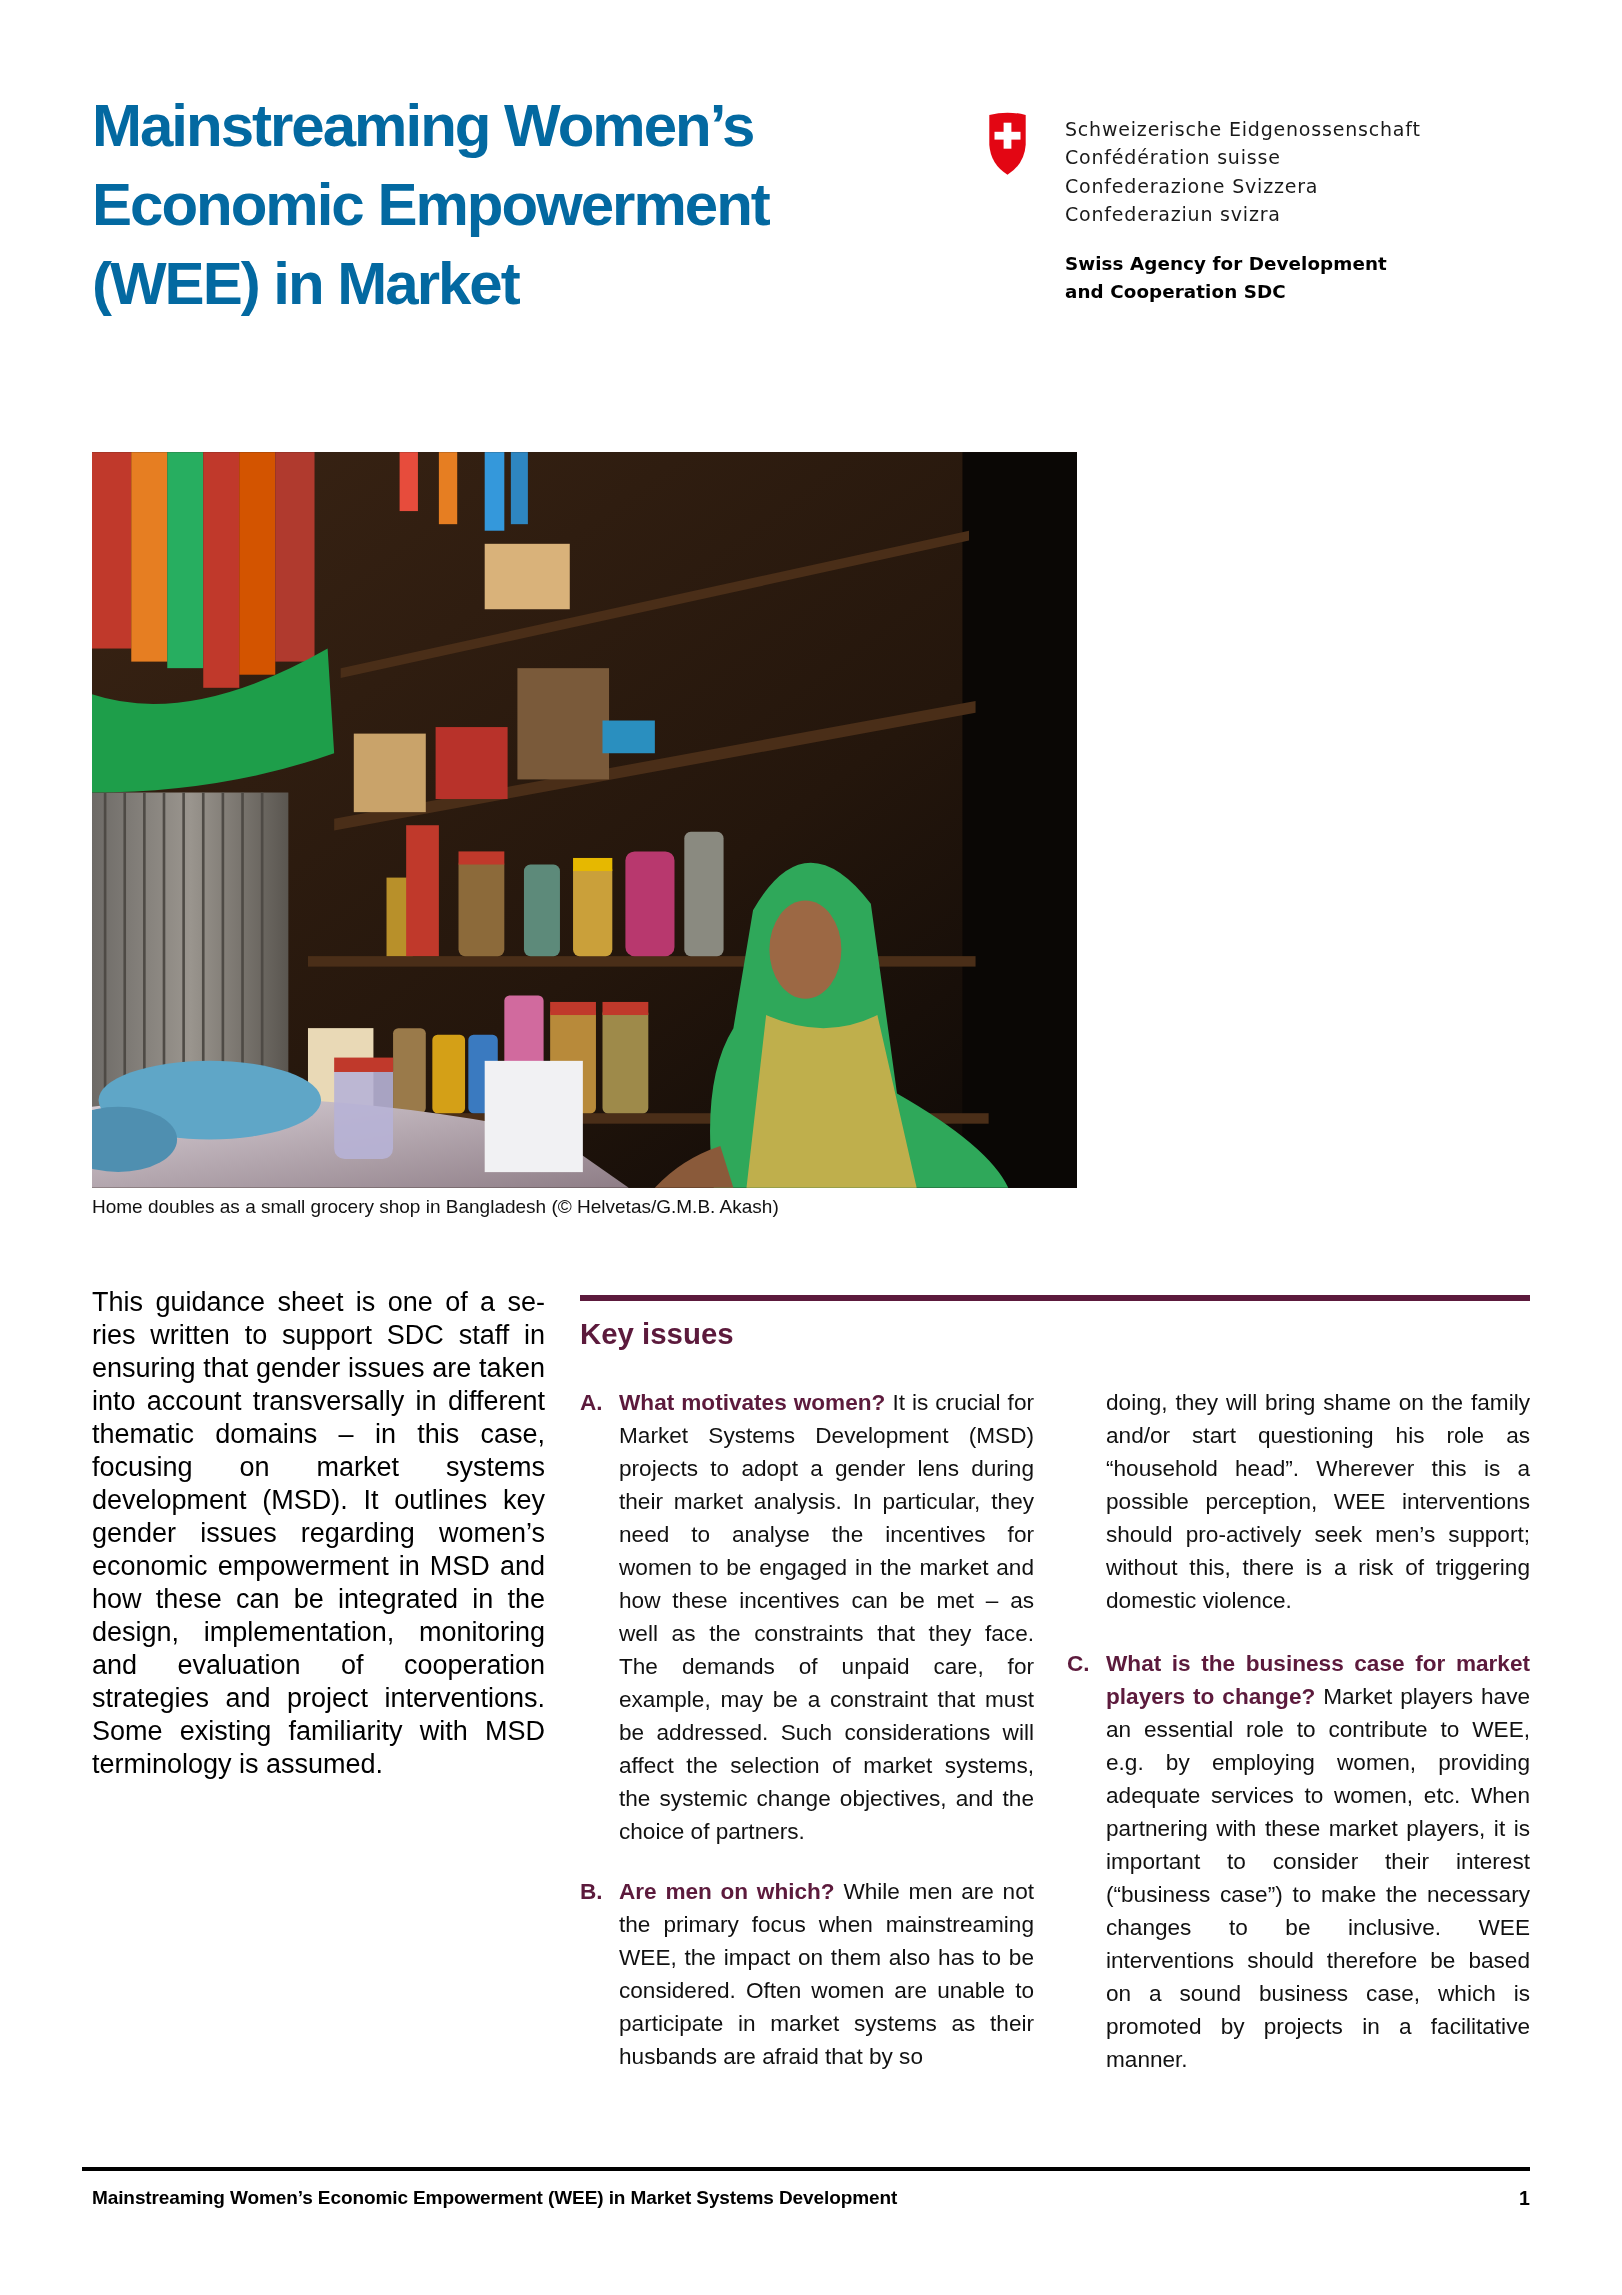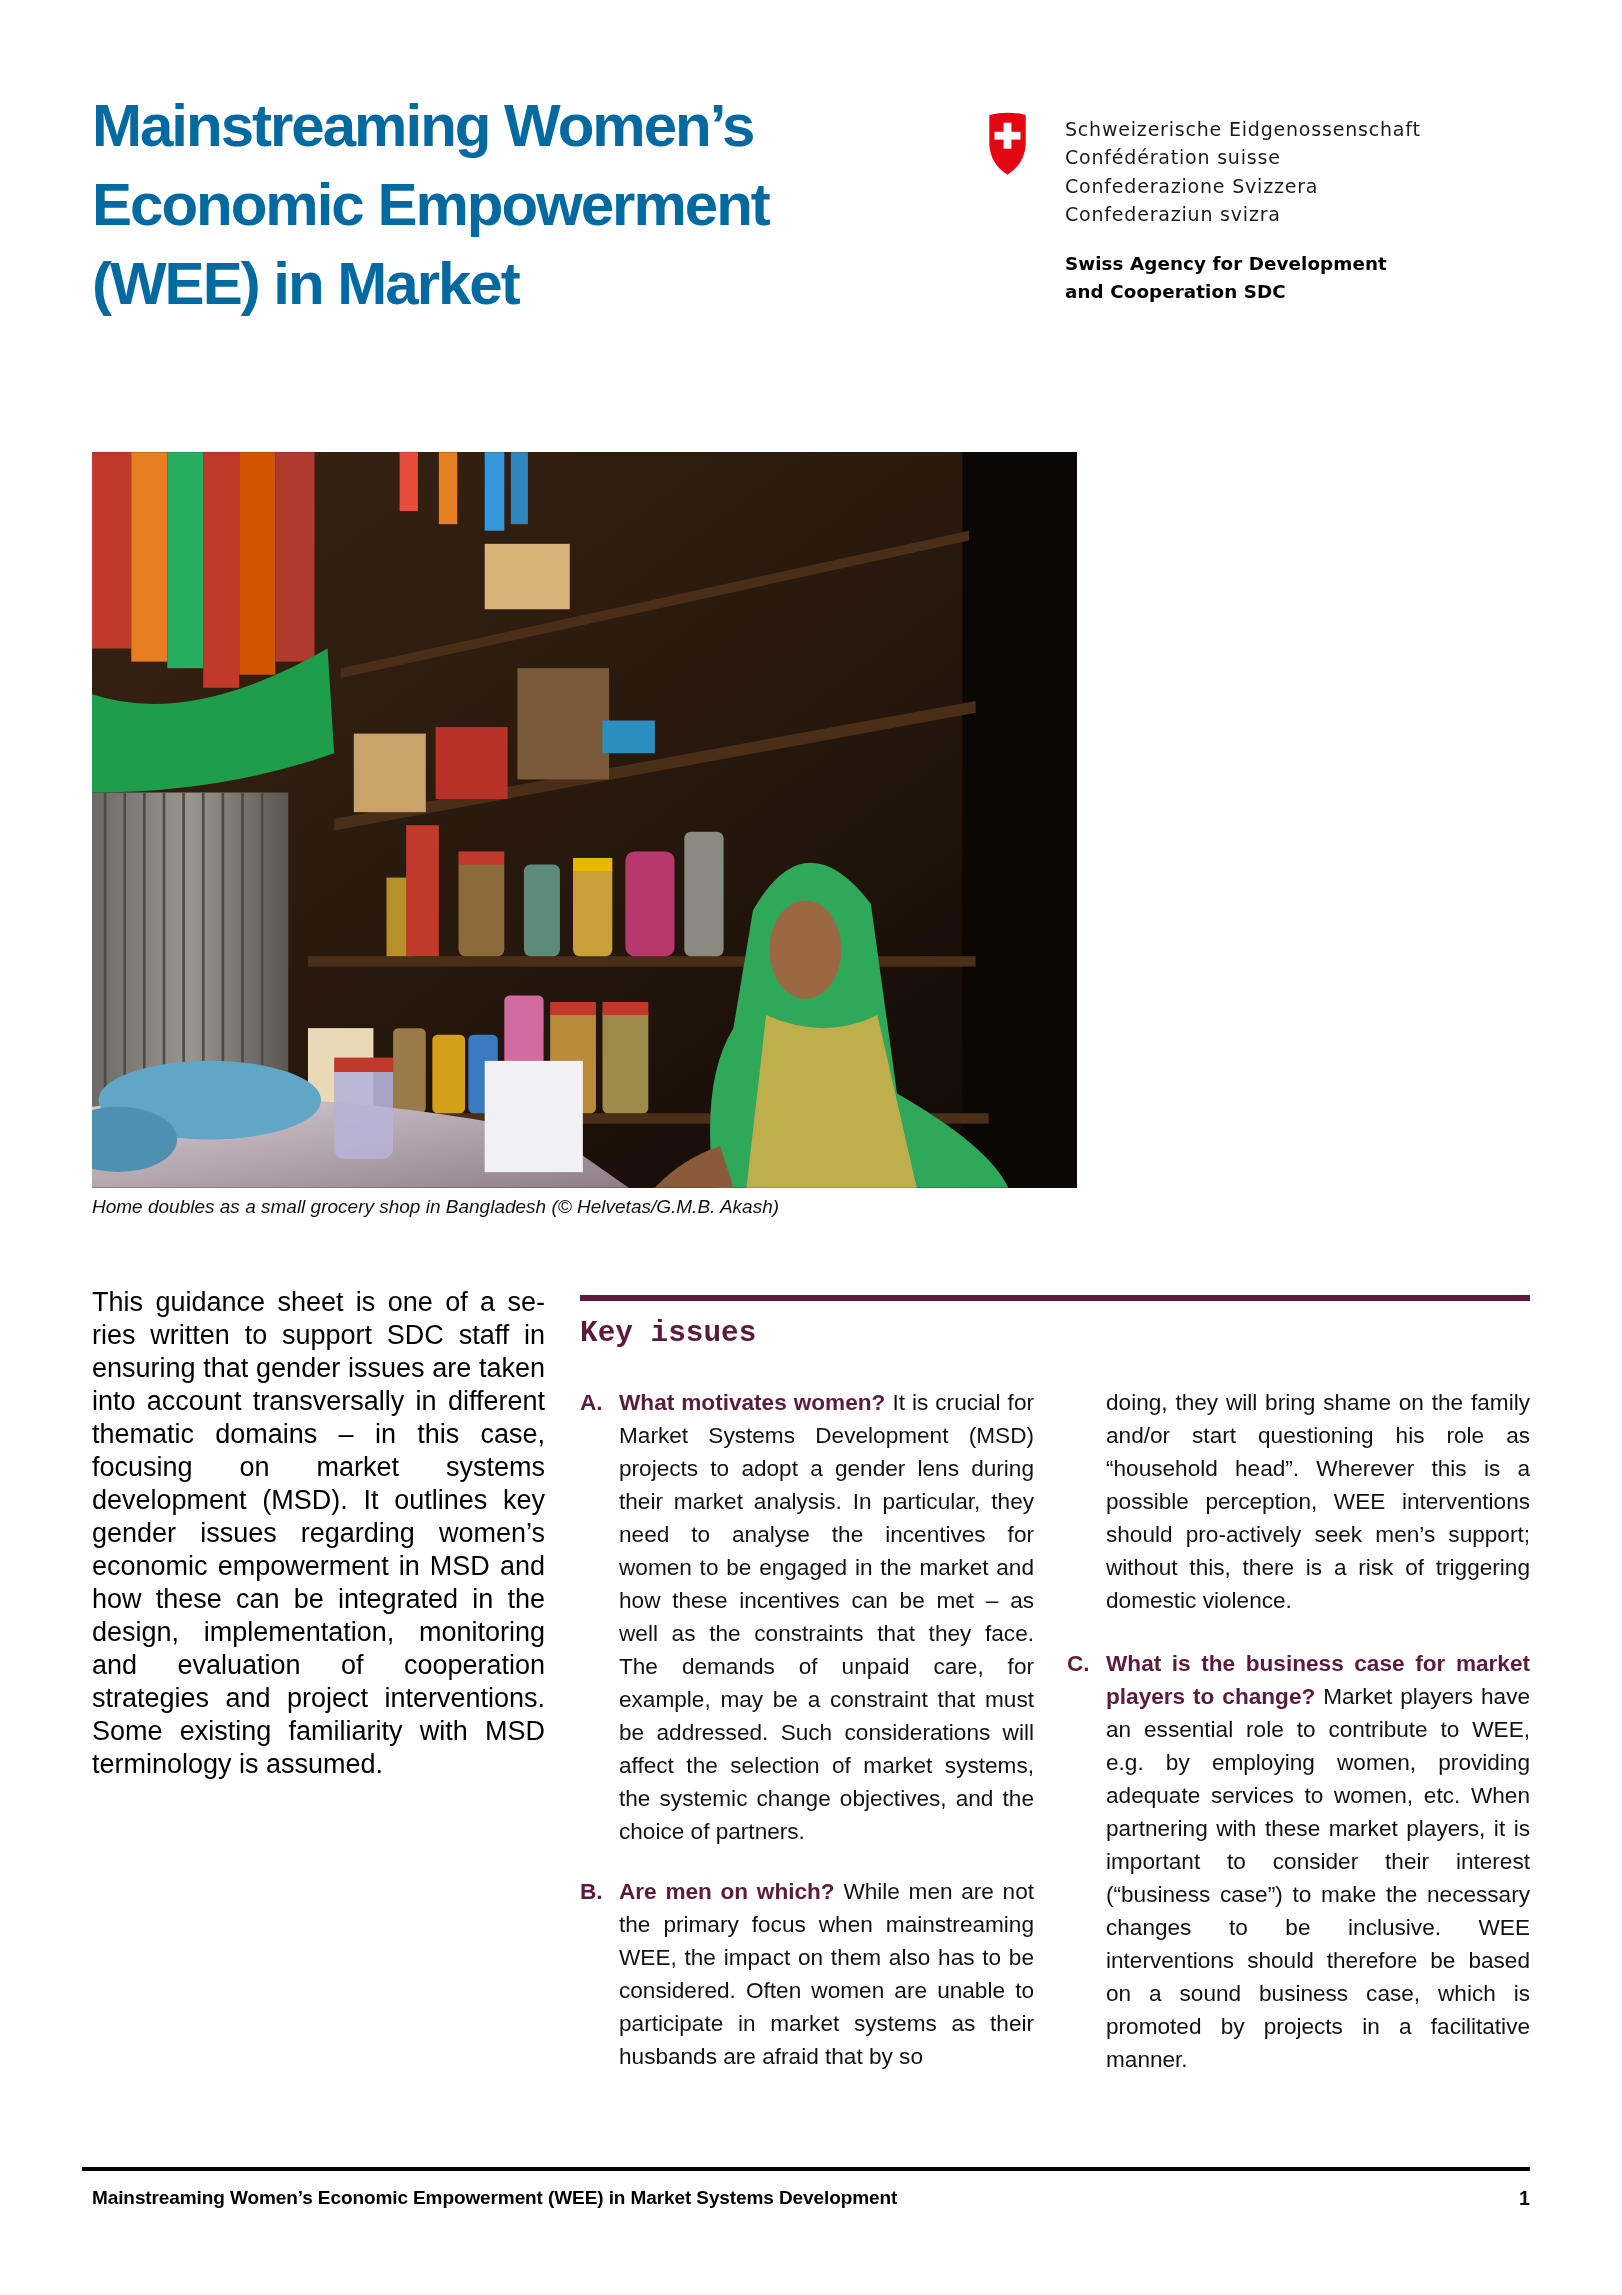--- a/index.html
+++ b/index.html
@@ -19,29 +19,29 @@
   #logo-names { position: absolute; left: 77px; top: 3.9px; font-family: "DejaVu Sans", sans-serif;
     font-size: 19px; line-height: 28.5px; color: #1a1a1a; letter-spacing: 0.8px; font-weight: normal; }
   #logo-names div { white-space: nowrap; }
   #agency-name { position: absolute; left: 77px; top: 139px; font-family: "DejaVu Sans", sans-serif;
     font-weight: bold; font-size: 18.3px; line-height: 27.5px; color: #000; letter-spacing: 0.1px; }
   #agency-name div { white-space: nowrap; }
 
   
   #hero-photo { left: 92px; top: 452px; width: 985px; height: 736px; overflow: hidden; background: #2a1a10; }
   #caption { left: 92px; top: 1196px; font-size: 19px; color: #111; white-space: nowrap;
-    font-family: "Liberation Sans", sans-serif; font-style: italic; }
+    font-family: "Liberation Sans", sans-serif; }
 
   
   .body-text { font-family: "Liberation Sans", sans-serif; text-align: justify; hyphens: manual; }
   #intro { left: 92px; top: 1286px; width: 453px; font-size: 27px; line-height: 33px; color: #000; }
 
   #key-rule { left: 580px; top: 1295px; width: 950px; height: 5.9px; background: #5c1a3c; }
   #key-heading { left: 580px; top: 1317px; margin: 0; font-size: 29.4px; font-weight: bold; color: #5c1a3c;
-    font-family: Liberation Mono, monospace; }
+    font-family: Liberation Sans, sans-serif; }
 
   .issue { position: absolute; font-size: 22.6px; line-height: 33px; color: #111; }
   .issue .letter { position: absolute; left: 0; top: 0; font-weight: bold; color: #5c1a3c; }
   .issue .issue-body { margin-left: 39px; text-align: justify; }
   .issue .q { font-weight: bold; color: #5c1a3c; }
 
   #issue-a { left: 580px; top: 1386px; width: 454px; }
   #issue-b { left: 580px; top: 1875px; width: 454px; }
   #col3-cont { left: 1106px; top: 1386px; width: 424px; font-size: 22.6px; line-height: 33px; color: #111; }
   #issue-c { left: 1067px; top: 1647px; width: 463px; }

